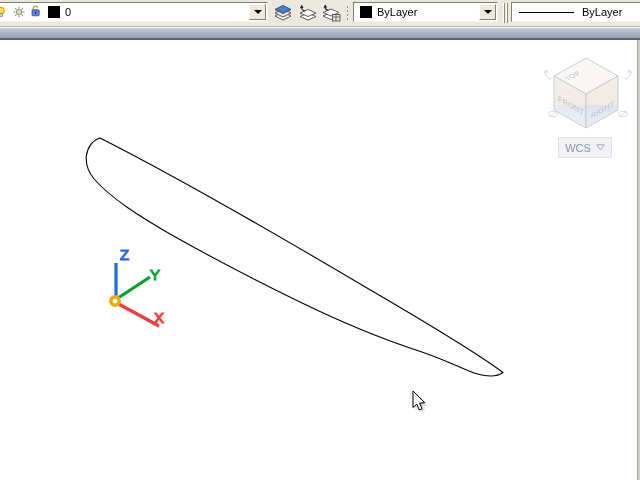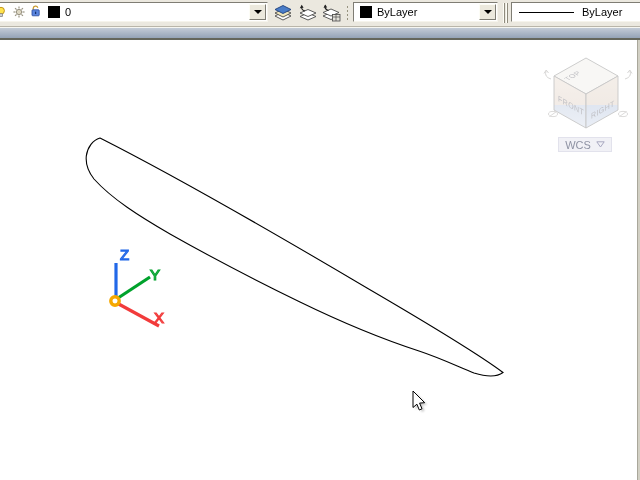--- a/index.html
+++ b/index.html
@@ -57,21 +57,21 @@
   .canvas-right-edge{
     position:absolute;top:40px;right:0;width:3px;height:440px;
     background:#d2d0c4;border-left:1px solid #a9a79b;box-sizing:border-box;
   }
   .overlay-svg{position:absolute;top:0;left:0;pointer-events:none;}
   
   .viewcube{position:absolute;left:542px;top:48px;opacity:.55;}
   .vc-label{font-size:8px;fill:#8a8a92;letter-spacing:.5px;font-family:"Liberation Sans",sans-serif;}
   
   .wcs-btn{
-    position:absolute;left:558px;top:137px;width:54px;height:15px;
+    position:absolute;left:558px;top:137px;width:54px;height:21px;
     background:#f1f1f6;border:1px solid #e2e2ec;border-radius:0;
     display:flex;align-items:center;justify-content:center;gap:5px;
     box-sizing:border-box;
   }
   .wcs-btn .lbl{font-size:11px;color:#8f93a4;}
   .ucs-label{font-size:15px;font-family:"Liberation Sans",sans-serif;fill:none;stroke-width:1.2;}
 </style>
 </head>
 <body>
 

